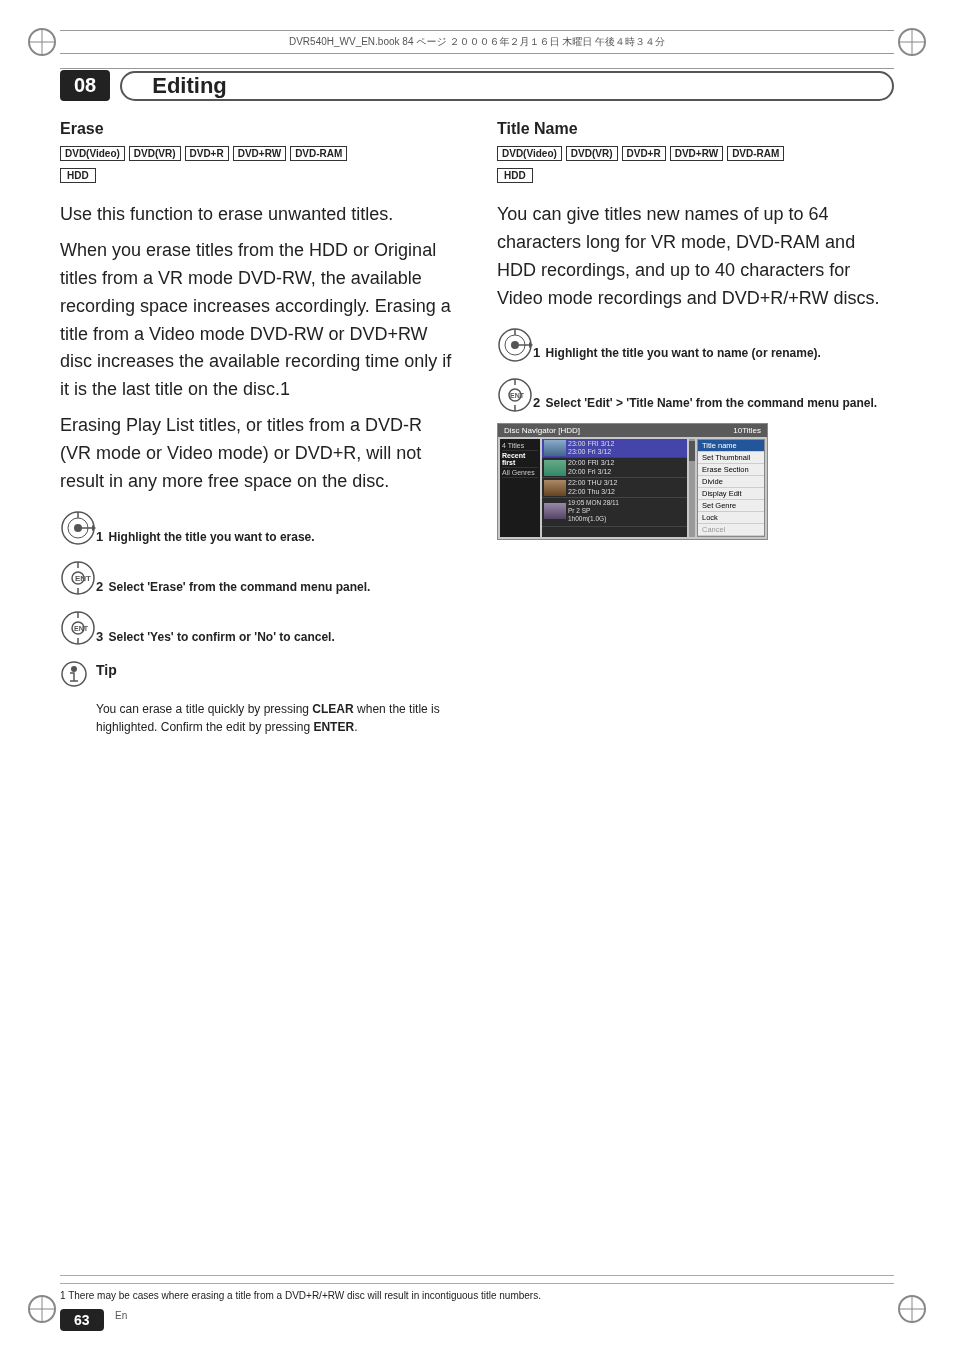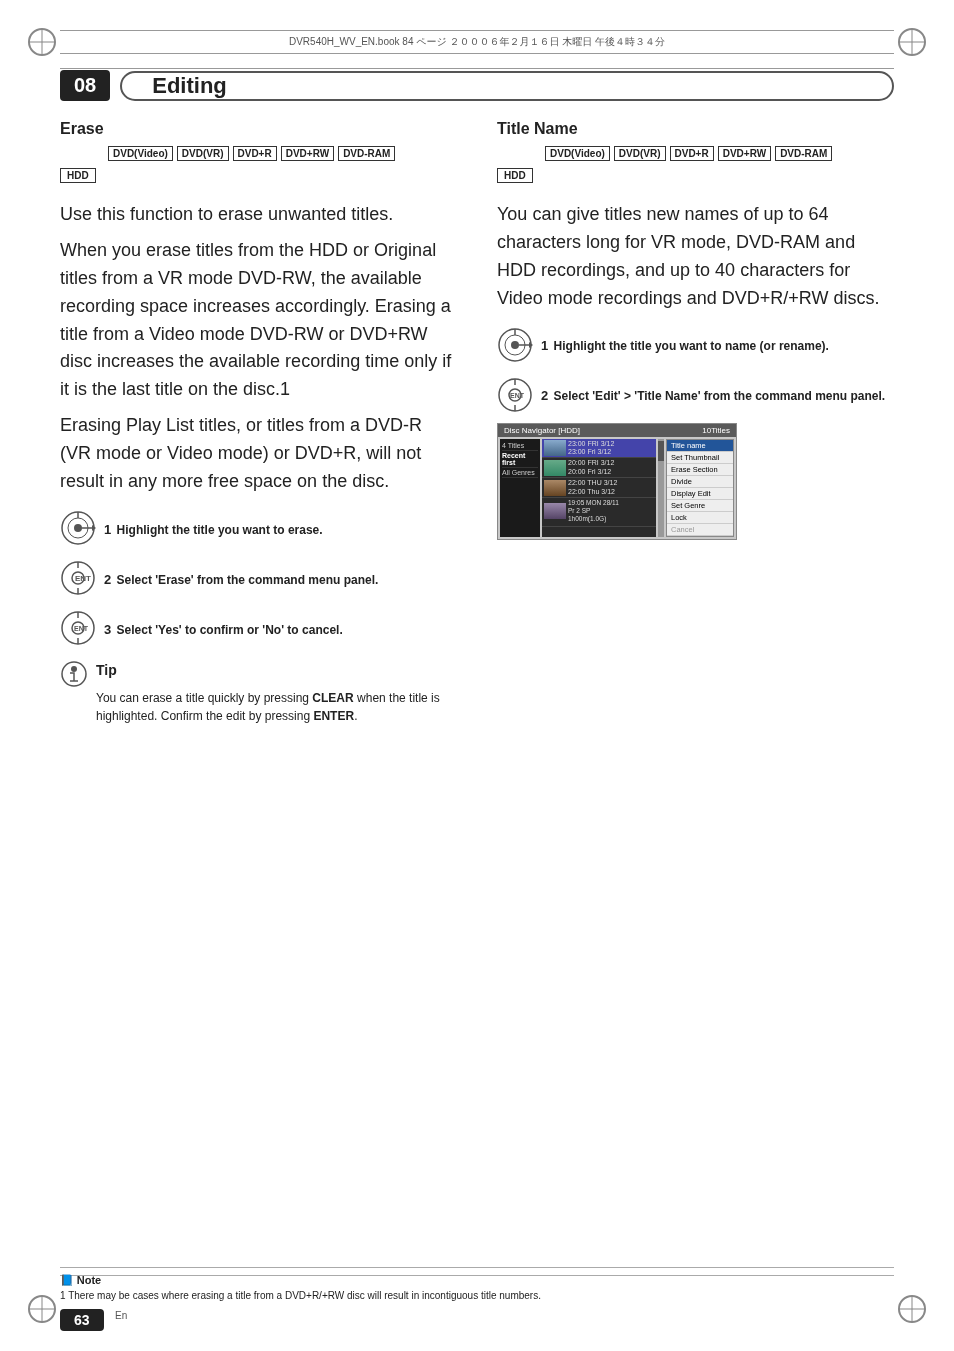--- a/index.html
+++ b/index.html
@@ -88,21 +88,20 @@
       margin-bottom: 8px;
     }
 
     
     .format-badges {
       display: flex;
       flex-wrap: wrap;
       gap: 4px;
       margin-bottom: 6px;
       font-size: 10px;
-      margin-left: 48px;
     }
 
     .badge {
       border: 1px solid #333;
       padding: 1px 4px;
       font-size: 10px;
       font-weight: bold;
     }
 
     .badge-outline {
@@ -120,22 +119,21 @@
 
     .section-text {
       font-size: 18px;
       line-height: 1.55;
       margin-bottom: 8px;
     }
 
     
     .step-row {
       display: flex;
-      align-items: center;
-      gap: 8px;
+      align-items: flex-end;
       margin: 14px 0 4px 0;
     }
 
     .step-icon {
       flex-shrink: 0;
       width: 36px;
       height: 36px;
     }
 
     .step-icon svg {
@@ -170,26 +168,26 @@
     }
 
     .tip-content {
       font-size: 12px;
       line-height: 1.5;
     }
 
     .tip-title {
       font-weight: bold;
       font-size: 14px;
-      margin-bottom: 8px;
+      margin-bottom: 19px;
     }
 
     
     .ui-screenshot {
-      width: 240px;
+      width: 271px;
       border: 1px solid #888;
       font-size: 9px;
       margin-top: 10px;
       background: #fde047;
       position: relative;
     }
 
     .ui-title-bar {
       background: #5a5a5a;
       color: #fff;
@@ -608,21 +606,17 @@
         </div>
       </div>
 
     </div>
   </div>
 </div>
 
 <div class="bottom-divider"></div>
 
 <div class="note-section">
-  <div class="note-title">
-    <span>📘</span>
-    <span>Note</span>
-  </div>
   <p>1  There may be cases where erasing a title from a DVD+R/+RW disc will result in incontiguous title numbers.</p>
 </div>
 
 <div class="page-number-box">63</div>
 <div class="page-lang">En</div>
 
 </body></html>

